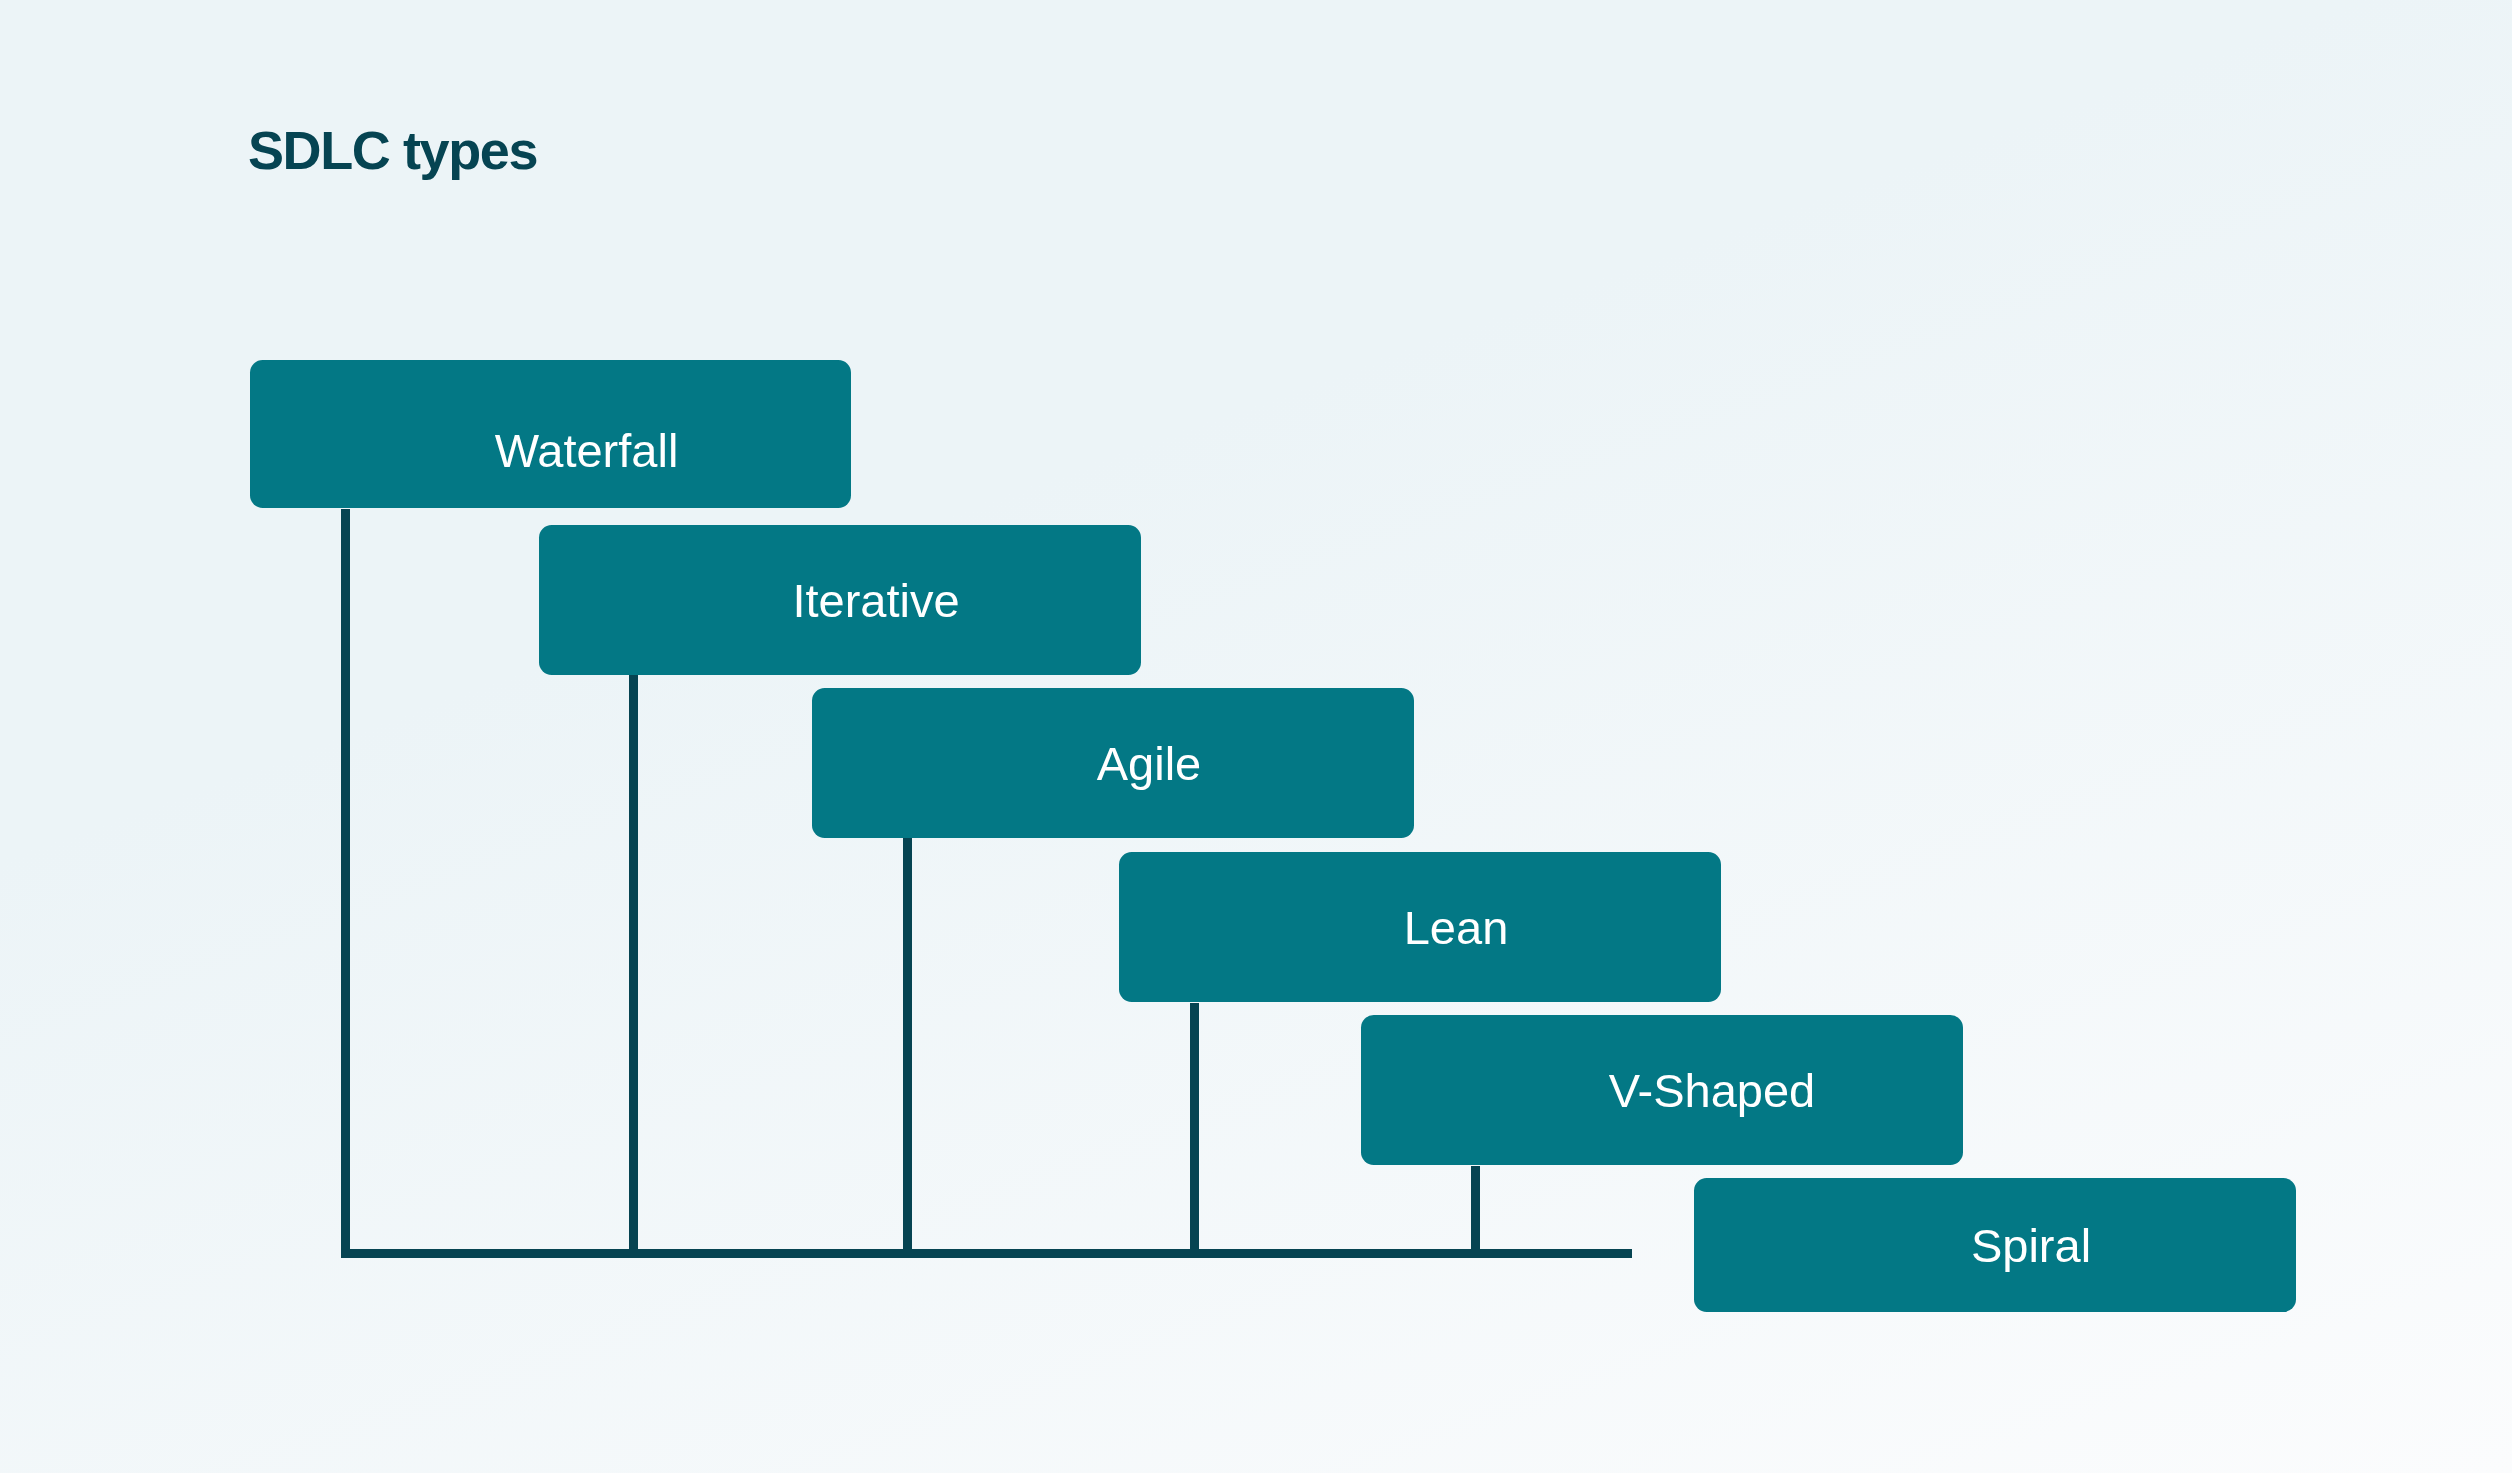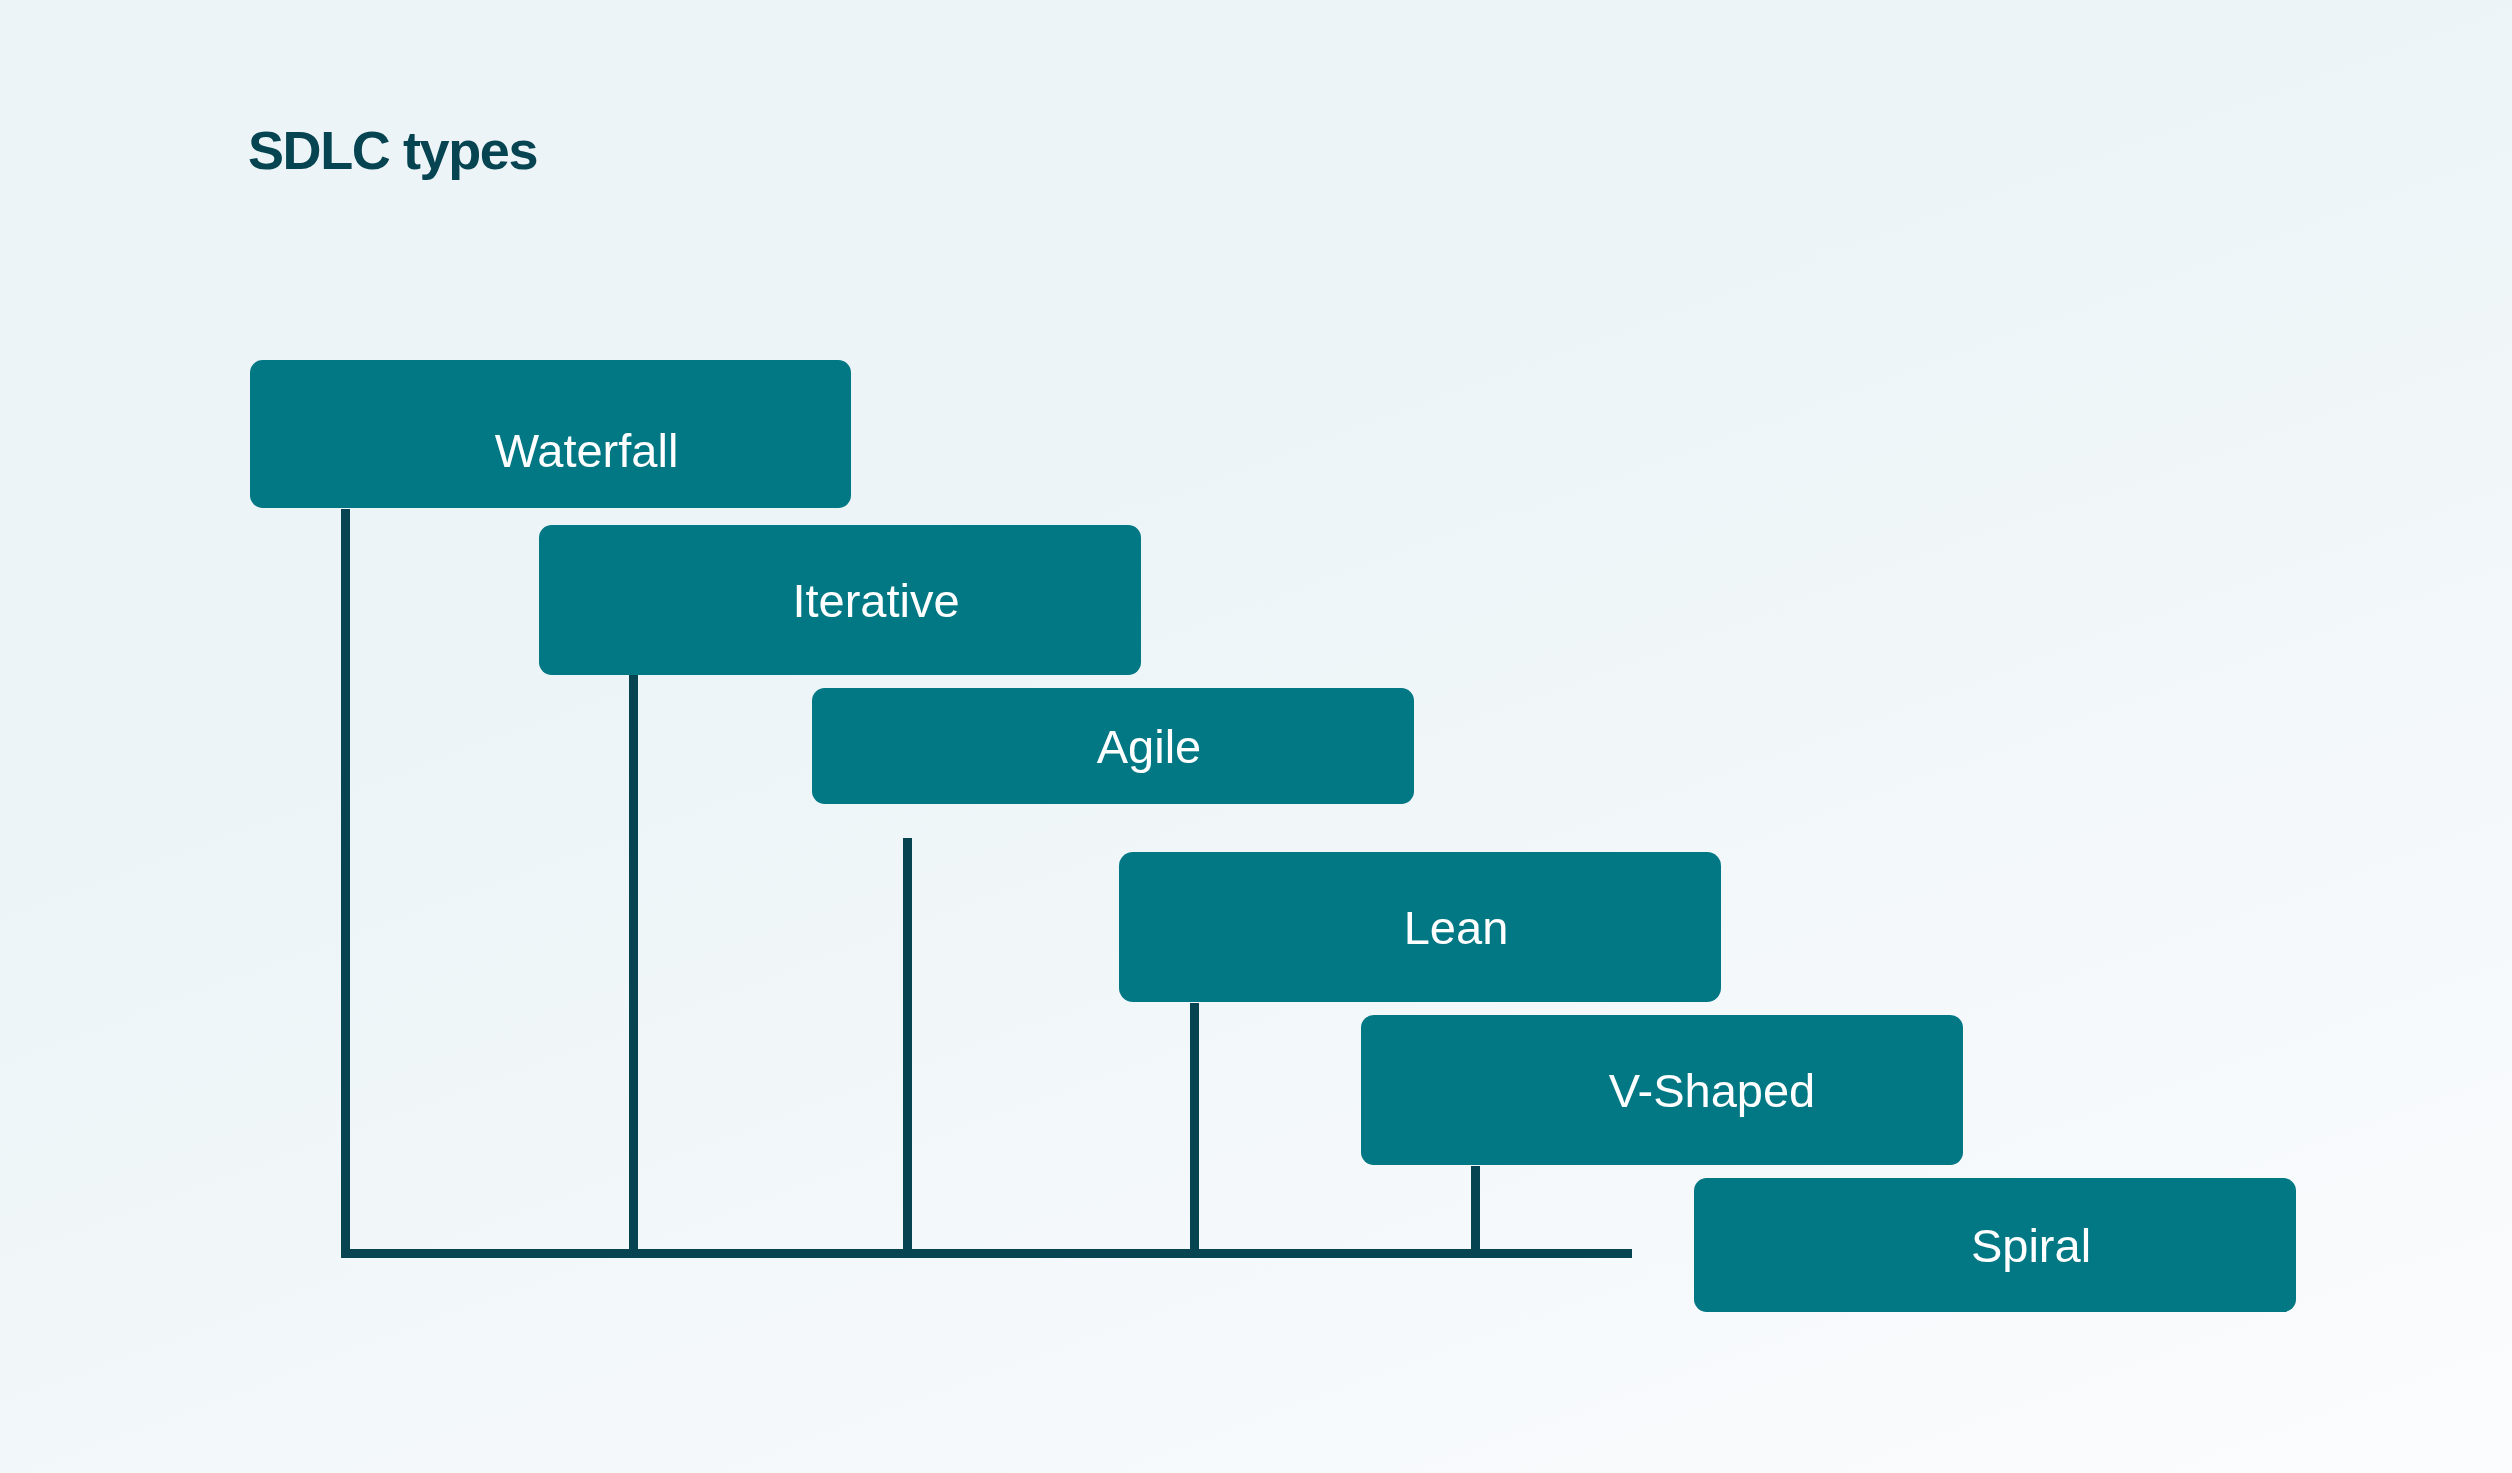--- a/index.html
+++ b/index.html
@@ -70,24 +70,24 @@
   <div class="connector-v" id="conn-4" style="left: 1471px; top: 1166px; width: 9px; height: 92px; background: rgb(6, 68, 82);"></div>
 
   <div class="baseline" id="baseline" style="left: 341px; top: 1249px; width: 1291px; height: 9px; background: rgb(6, 68, 82);"></div>
 
   <div class="stage-box" id="box-0" style="left: 250px; top: 360px; width: 601px; height: 148px; background: rgb(3, 120, 133);">
     <span class="stage-label" style="color: rgb(255, 255, 255); left: 36px; margin-top: 32px;">Waterfall</span>
   </div>
   <div class="stage-box" id="box-1" style="left: 539px; top: 525px; width: 602px; height: 150px; background: rgb(3, 120, 133);">
     <span class="stage-label" style="color: rgb(255, 255, 255); left: 36px;">Iterative</span>
   </div>
-  <div class="stage-box" id="box-2" style="left: 812px; top: 688px; width: 602px; height: 116px; background: rgb(3, 120, 133);">
+  <div class="stage-box" id="box-2" style="left: 812px; top: 688px; width: 602px; height: 150px; background: rgb(3, 120, 133);">
     <span class="stage-label" style="color: rgb(255, 255, 255); left: 36px;">Agile</span>
   </div>
-  <div class="stage-box" id="box-3" style="left: 1119px; top: 852px; width: 602px; height: 150px; background: rgb(3, 120, 133); border-radius: 14px;">
+  <div class="stage-box" id="box-3" style="left: 1119px; top: 852px; width: 602px; height: 150px; background: rgb(3, 120, 133);">
     <span class="stage-label" style="color: rgb(255, 255, 255); left: 36px;">Lean</span>
   </div>
   <div class="stage-box" id="box-4" style="left: 1361px; top: 1015px; width: 602px; height: 150px; background: rgb(3, 120, 133); padding-left: 28px;">
     <span class="stage-label" style="color: rgb(255, 255, 255); left: 36px;">V-Shaped</span>
   </div>
   <div class="stage-box" id="box-5" style="left: 1694px; top: 1178px; width: 602px; height: 134px; background: rgb(3, 120, 133);">
     <span class="stage-label" style="color: rgb(255, 255, 255); left: 36px;">Spiral</span>
   </div>
 
 </div>

